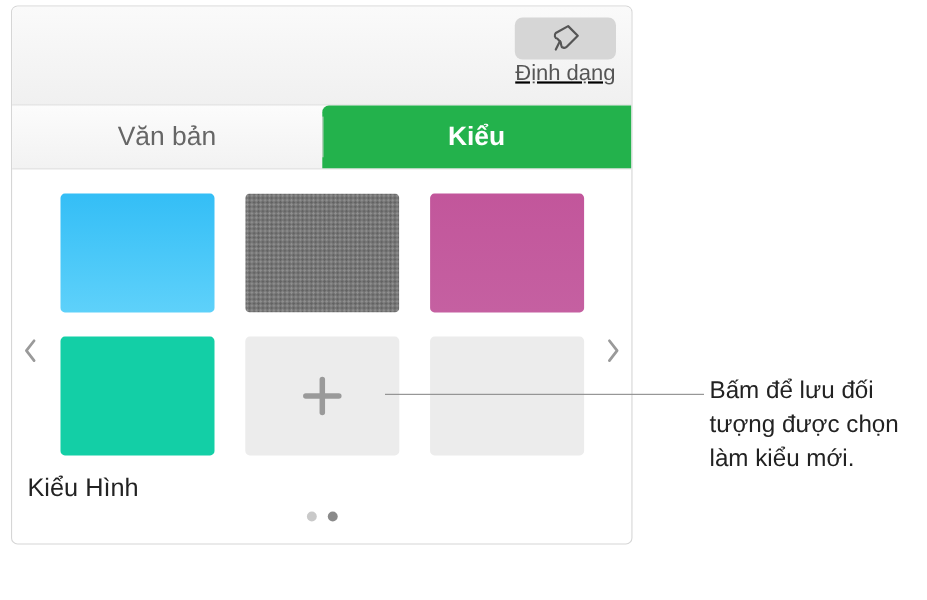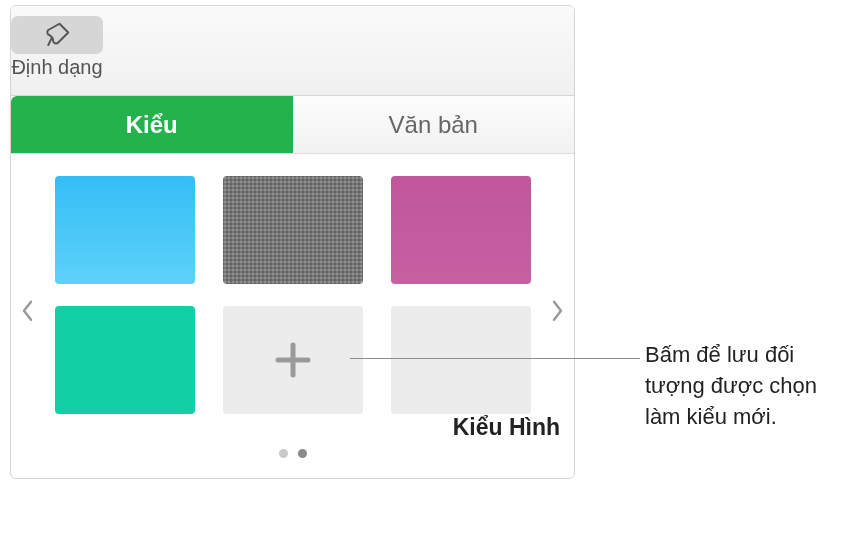--- a/index.html
+++ b/index.html
@@ -19,23 +19,24 @@
     border: 1px solid #d6d6d6;
     border-radius: 6px;
     background: #fff;
     overflow: hidden;
   }
   .toolbar {
     height: 90px;
     background: linear-gradient(#fafafa,#f0f0f0);
     border-bottom: 1px solid #d6d6d6;
     display: flex;
-    justify-content: flex-start;
+    justify-content: flex-end;
     align-items: flex-start;
     padding: 10px 14px 0 0;
+    text-decoration: underline;
   }
   .tb-item {
     display: flex;
     flex-direction: column;
     align-items: center;
     gap: 2px;
     color: #555;
     font-size: 20px;
     cursor: pointer;
   }
@@ -119,24 +120,25 @@
     position:absolute;
     top: 50%; transform: translateY(-70%);
     width: 22px; height: 26px;
     color:#9a9a9a;
     cursor:pointer;
     display:flex; align-items:center; justify-content:center;
   }
   .nav.left { left: 6px; }
   .nav.right { right: 6px; }
   .section-label {
-    text-align:right;
+    text-align:left;
     font-size: 23px;
-    font-weight: 700;
+    font-weight: 400;
     color:#222;
+    margin-top:16px;
   }
   .dots {
     display:flex; gap:10px; justify-content:center;
     margin: 8px 0 10px;
   }
   .dot { width:9px; height:9px; border-radius:50%; background:#c9c9c9; }
   .dot.active { background:#8a8a8a; }
 
   
   .callout-line {
@@ -168,25 +170,25 @@
         <svg class="tb-icon" viewBox="0 0 24 24">
           <path fill="none" stroke="#555" stroke-width="1.6" stroke-linecap="round" stroke-linejoin="round" d="M14 3l7 7-8 8c-1.5 1.5-4 .5-4-1l-.5-2.5L6 12c-1.5 0-2.5-2.5-1-4l9-5z"></path>
           <path fill="none" stroke="#555" stroke-width="1.6" stroke-linecap="round" d="M8 14l-3 6"></path>
         </svg>
       </div>
       <span>Định dạng</span>
     </div>
   </div>
 
   <div class="tabs">
+    <div class="tab">
+      <span>Văn bản</span>
+    </div>
     <div class="tab active">
       <span>Kiểu</span>
-    </div>
-    <div class="tab">
-      <span>Văn bản</span>
     </div>
   </div>
 
   <div class="content">
 
     <div class="nav left">
       <svg width="14" height="22" viewBox="0 0 14 22">
         <path d="M10 2 L3 11 L10 20" fill="none" stroke="#9a9a9a" stroke-width="2.5" stroke-linecap="round" stroke-linejoin="round"></path>
       </svg>
     </div>

